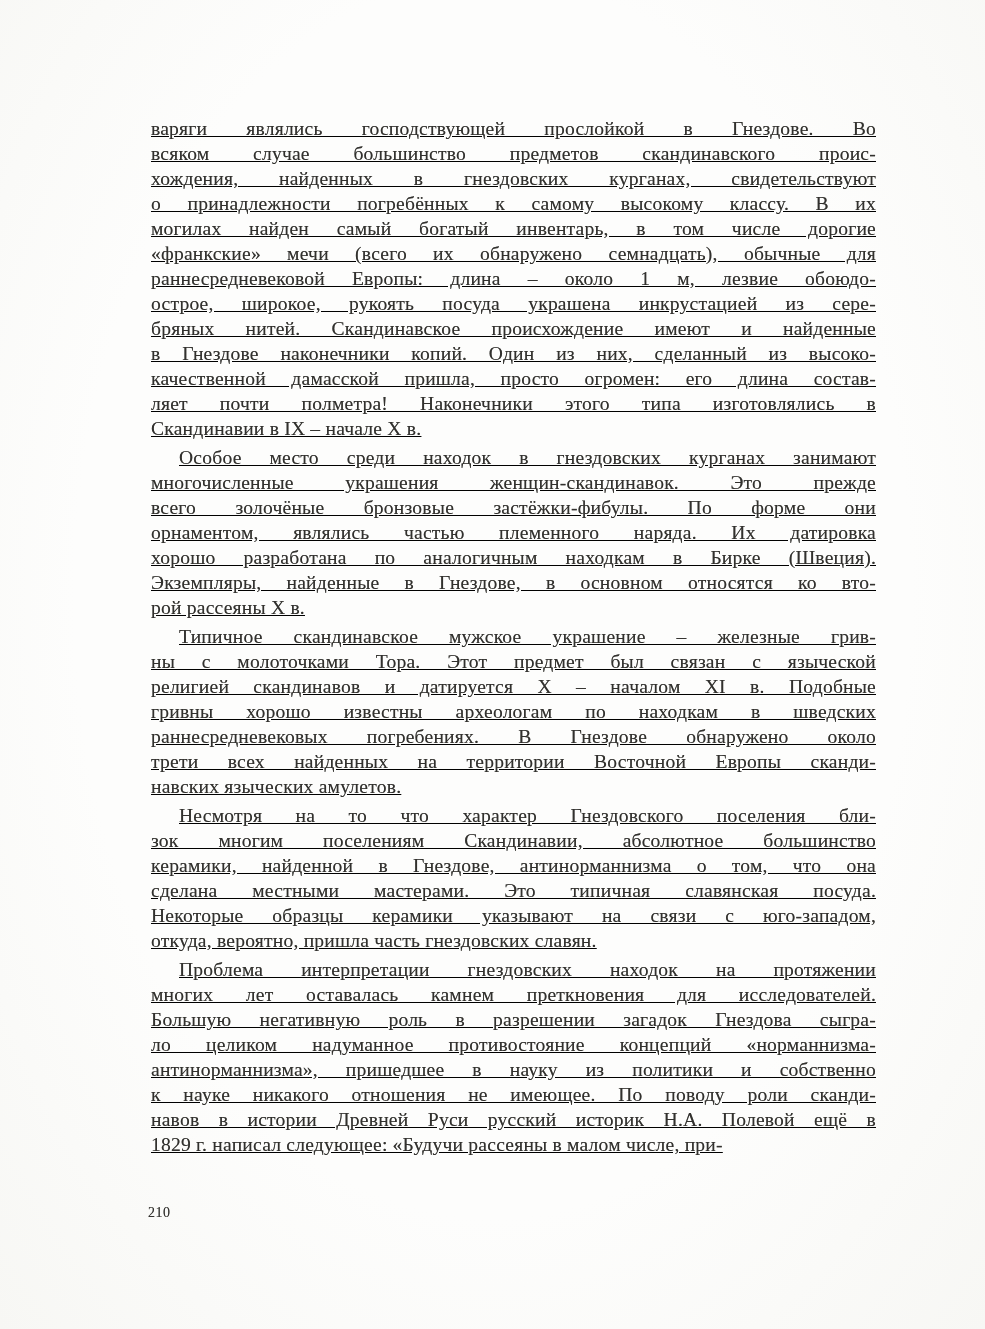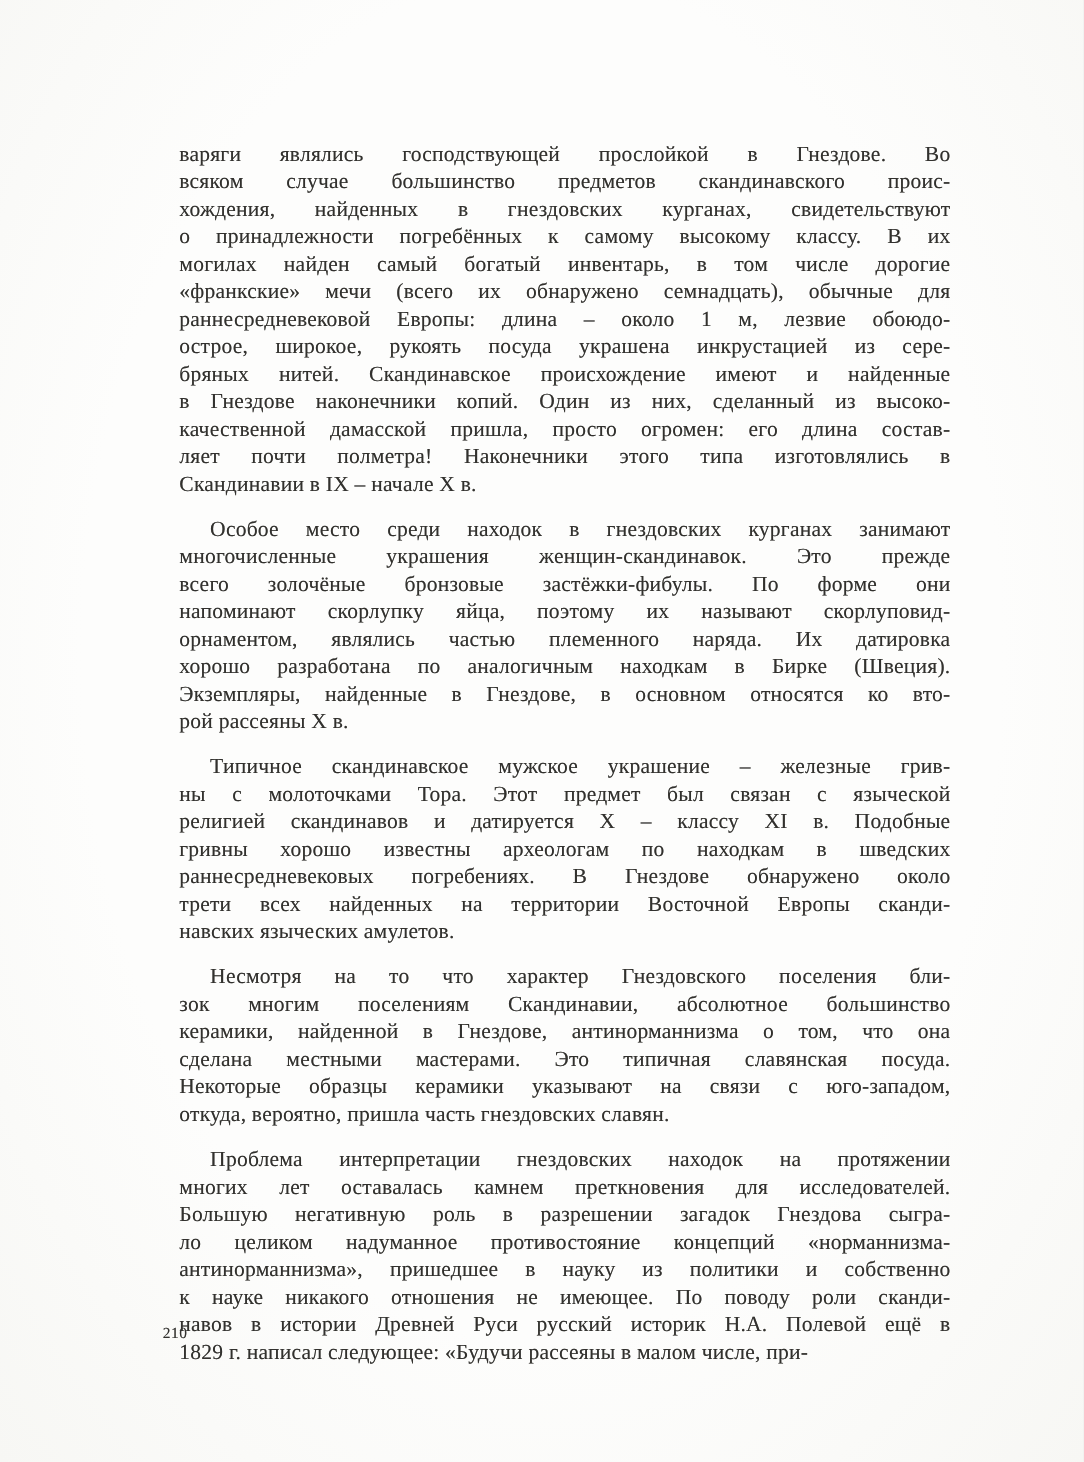--- a/index.html
+++ b/index.html
@@ -16,22 +16,23 @@
     background-image: radial-gradient(ellipse at 50% 45%, #fdfdfc 60%, #f7f7f4 100%);
     overflow: hidden;
   }
   .text-block {
     position: absolute;
     left: 147px;
     top: 112px;
     width: 733px;
   }
   .paragraph {
-    margin: 16px;
+    margin: 4px;
     padding: 0;
+    text-decoration: underline;
   }
   .line {
     font-family: "Liberation Serif", "DejaVu Serif", serif;
     font-size: 19.6px;
     line-height: 25px;
     height: 25px;
     color: #32312e;
     letter-spacing: 0.2px;
     text-align: justify;
     text-align-last: justify;
@@ -73,30 +74,29 @@
         <div class="line">бряных нитей. Скандинавское происхождение имеют и найденные</div>
         <div class="line">в Гнездове наконечники копий. Один из них, сделанный из высоко-</div>
         <div class="line">качественной дамасской пришла, просто огромен: его длина состав-</div>
         <div class="line">ляет почти полметра! Наконечники этого типа изготовлялись в</div>
         <div class="line last">Скандинавии в IX – начале X в.</div>
       </div>
       <div class="paragraph">
         <div class="line indent">Особое место среди находок в гнездовских курганах занимают</div>
         <div class="line">многочисленные украшения женщин-скандинавок. Это прежде</div>
         <div class="line">всего золочёные бронзовые застёжки-фибулы. По форме они</div>
-        <div class="line">напоминают скорлупку яйца, поэтому их называют скорлуповид-</div>
         <div class="line">орнаментом, являлись частью племенного наряда. Их датировка</div>
         <div class="line">хорошо разработана по аналогичным находкам в Бирке (Швеция).</div>
         <div class="line">Экземпляры, найденные в Гнездове, в основном относятся ко вто-</div>
         <div class="line last">рой рассеяны X в.</div>
       </div>
       <div class="paragraph">
         <div class="line indent">Типичное скандинавское мужское украшение – железные грив-</div>
         <div class="line">ны с молоточками Тора. Этот предмет был связан с языческой</div>
-        <div class="line">религией скандинавов и датируется X – классу XI в. Подобные</div>
+        <div class="line">религией скандинавов и датируется X – началом XI в. Подобные</div>
         <div class="line">гривны хорошо известны археологам по находкам в шведских</div>
         <div class="line">раннесредневековых погребениях. В Гнездове обнаружено около</div>
         <div class="line">трети всех найденных на территории Восточной Европы сканди-</div>
         <div class="line last">навских языческих амулетов.</div>
       </div>
       <div class="paragraph">
         <div class="line indent">Несмотря на то что характер Гнездовского поселения бли-</div>
         <div class="line">зок многим поселениям Скандинавии, абсолютное большинство</div>
         <div class="line">керамики, найденной в Гнездове, антинорманнизма о том, что она</div>
         <div class="line">сделана местными мастерами. Это типичная славянская посуда.</div>

